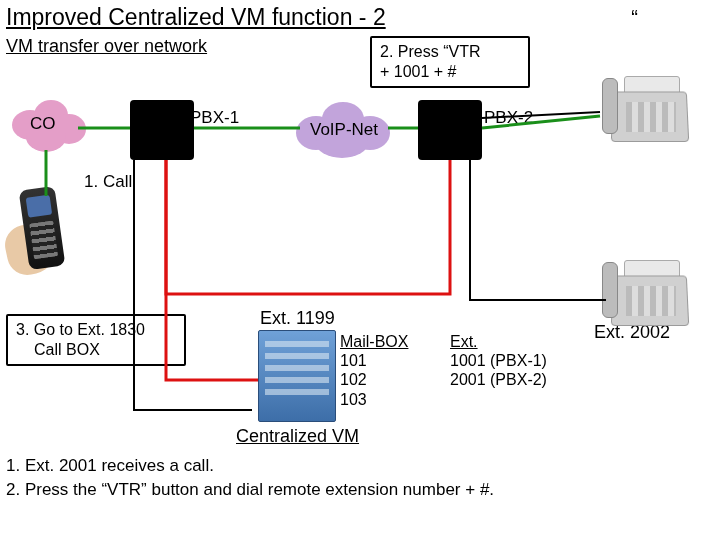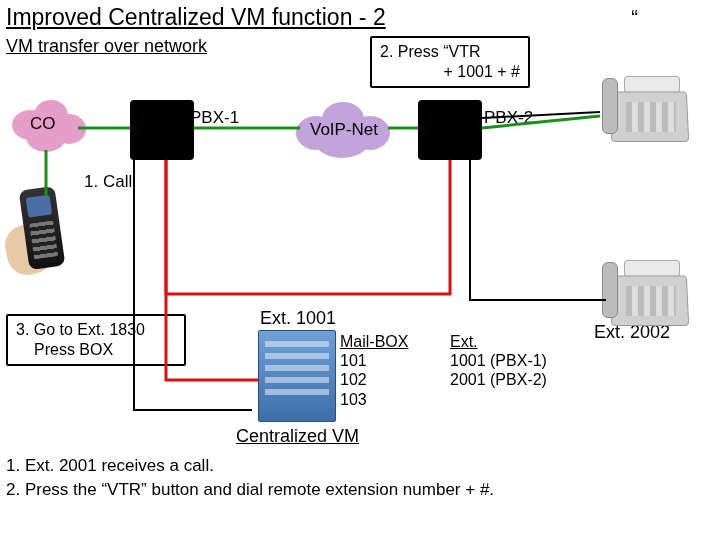--- a/index.html
+++ b/index.html
@@ -57,26 +57,26 @@
 <body>
 <div class="page">
 
 <div class="title">Improved Centralized VM function - 2</div>
 <div class="quote">“</div>
 <div class="subtitle">VM transfer over network</div>
 <div class="ext2002">Ext. 2002</div>
 
 <div class="box step2">
   <div>2. Press “VTR</div>
-  <div style="text-align:right">+ 1001 + #</div>
+  <div style="">+ 1001 + #</div>
 </div>
 
 <div class="box step3">
   <div>3. Go to Ext. 1830</div>
-  <div style="padding-left:18px">Press BOX</div>
+  <div style="padding-left:18px">Call BOX</div>
 </div>
 
 <div class="cloud" style="left:8px;top:96px">
   <div class="puff pink" style="left:4px;top:14px;width:36px;height:30px"></div>
   <div class="puff pink" style="left:26px;top:4px;width:34px;height:30px"></div>
   <div class="puff pink" style="left:44px;top:18px;width:34px;height:30px"></div>
   <div class="puff pink" style="left:18px;top:26px;width:40px;height:30px"></div>
 </div>
 <div class="label co-label">CO</div>
 
@@ -115,21 +115,21 @@
       <div class="keys"></div>
 </div>
 
 <div class="server">
   <div class="slot s1"></div>
       <div class="slot s2"></div>
       <div class="slot s3"></div>
       <div class="slot s4"></div>
       <div class="slot s5"></div>
 </div>
-<div class="label ext1001-label">Ext. 1001</div>
+<div class="label ext1001-label">Ext. 1199</div>
 <div class="label cvm-label">Centralized VM</div>
 
 <div class="mailbox-text">
   <u>Mail-BOX</u><br>
   <span>101</span><br>
   <span>102</span><br>
   <span>103</span>
 </div>
 <div class="ext-text">
   <u>Ext.</u><br>

